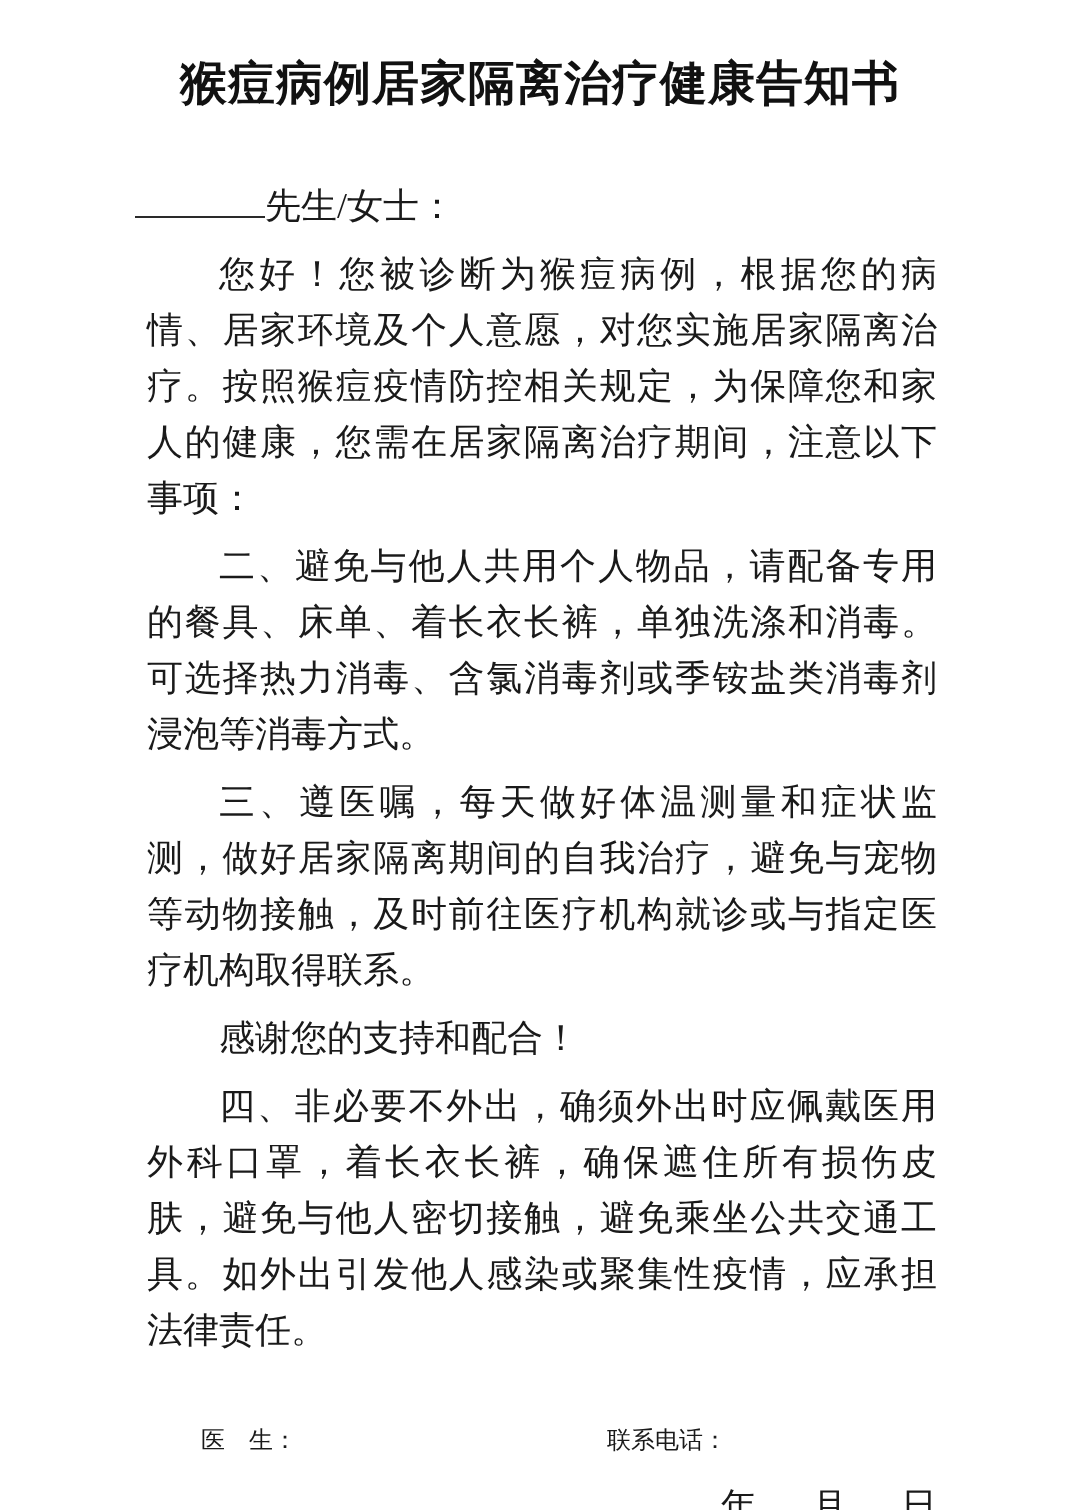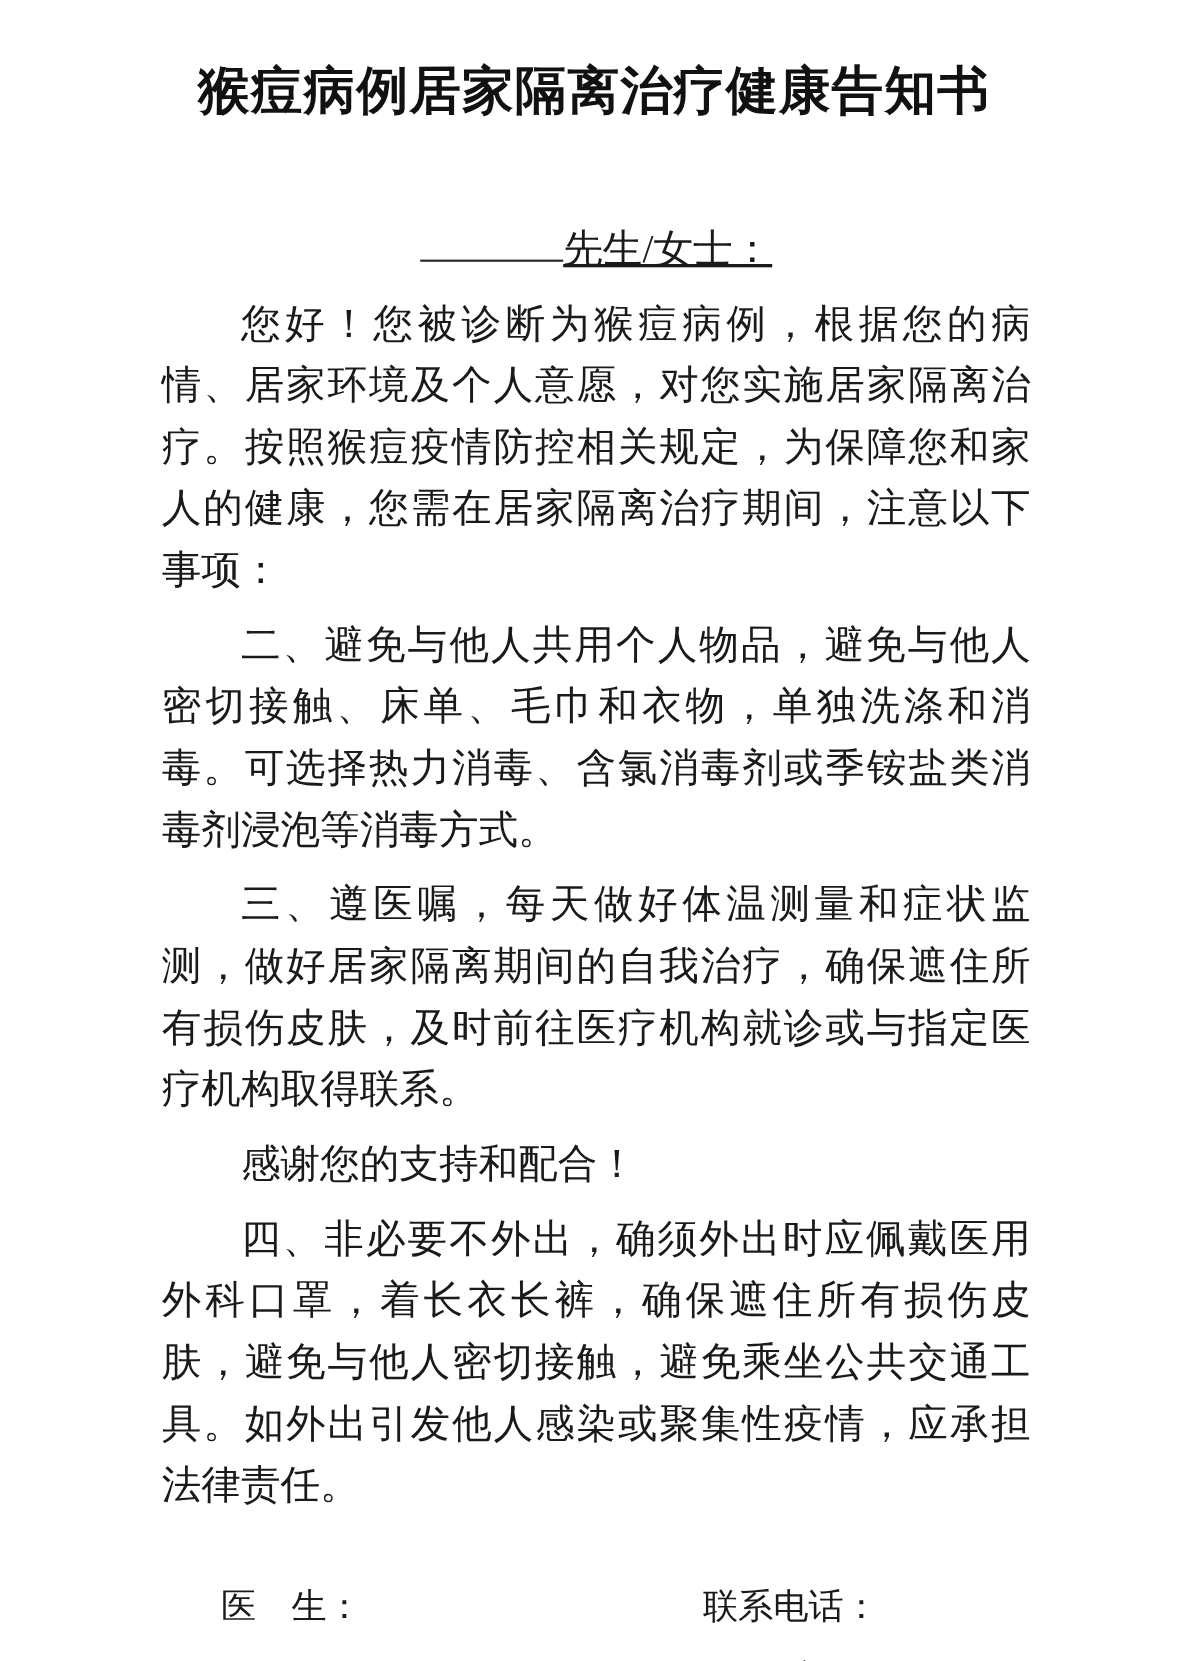--- a/index.html
+++ b/index.html
@@ -28,41 +28,40 @@
     color: #111111;
   }
   .doc-body {
     padding: 0 62px 0 66px;
     font-size: 36px;
     line-height: 56px;
     text-align: justify;
     text-justify: inter-ideograph;
   }
   .salutation {
-    margin-top: 80px;
-    text-align: center;
-    text-decoration: underline;
+    margin-top: 60px;
+    text-align: left;
   }
   .blank-line {
     display: inline-block;
     width: 130px;
     height: 34px;
     border-bottom: 2px solid #2a2a2a;
     vertical-align: baseline;
   }
   .para {
     text-indent: 2em;
     margin: 12px;
   }
   .sign-row {
     display: flex;
     align-items: center;
     margin-top: 54px;
     padding: 0 62px 0 66px;
-    font-size: 32px;
+    font-size: 24px;
     line-height: 56px;
   }
   .doctor-label {
     margin-left: 66px;
     white-space: pre;
   }
   .phone-label {
     margin-left: 310px;
     white-space: pre;
   }
@@ -85,23 +84,23 @@
 
   <div class="doc-body">
 
     <div class="salutation">
       <span class="blank-line"></span><span>先生/女士：</span>
     </div>
 
     <p class="para">您好！您被诊断为猴痘病例，根据您的病情、居家环境及个人意愿，对您实施居家隔离治疗。按照猴痘疫情防控相关规定，为保障您和家人的健康，您需在居家隔离治疗期间，注意以下事项：</p>
 
 
-    <p class="para">二、避免与他人共用个人物品，避免与他人密切接触、床单、毛巾和衣物，单独洗涤和消毒。可选择热力消毒、含氯消毒剂或季铵盐类消毒剂浸泡等消毒方式。</p>
+    <p class="para">二、避免与他人共用个人物品，请配备专用的餐具、床单、着长衣长裤，单独洗涤和消毒。可选择热力消毒、含氯消毒剂或季铵盐类消毒剂浸泡等消毒方式。</p>
 
-    <p class="para">三、遵医嘱，每天做好体温测量和症状监测，做好居家隔离期间的自我治疗，确保遮住所有损伤皮肤，及时前往医疗机构就诊或与指定医疗机构取得联系。</p>
+    <p class="para">三、遵医嘱，每天做好体温测量和症状监测，做好居家隔离期间的自我治疗，避免与宠物等动物接触，及时前往医疗机构就诊或与指定医疗机构取得联系。</p>
 
     <p class="para">感谢您的支持和配合！</p>
 
     <p class="para">四、非必要不外出，确须外出时应佩戴医用外科口罩，着长衣长裤，确保遮住所有损伤皮肤，避免与他人密切接触，避免乘坐公共交通工具。如外出引发他人感染或聚集性疫情，应承担法律责任。</p>
 
   </div>
 
   <div class="sign-row">
     <span class="doctor-label">医　生：</span>
     <span class="phone-label">联系电话：</span>

